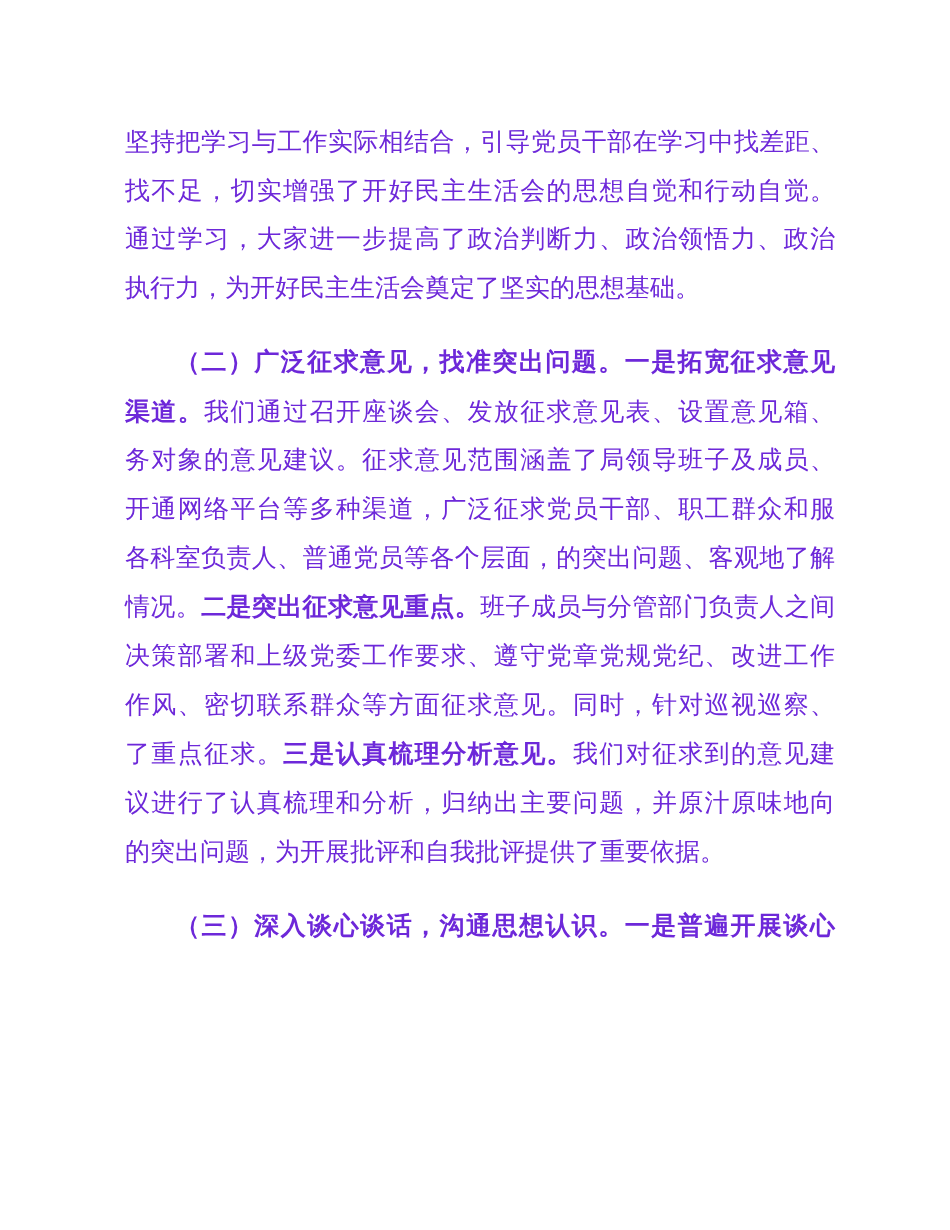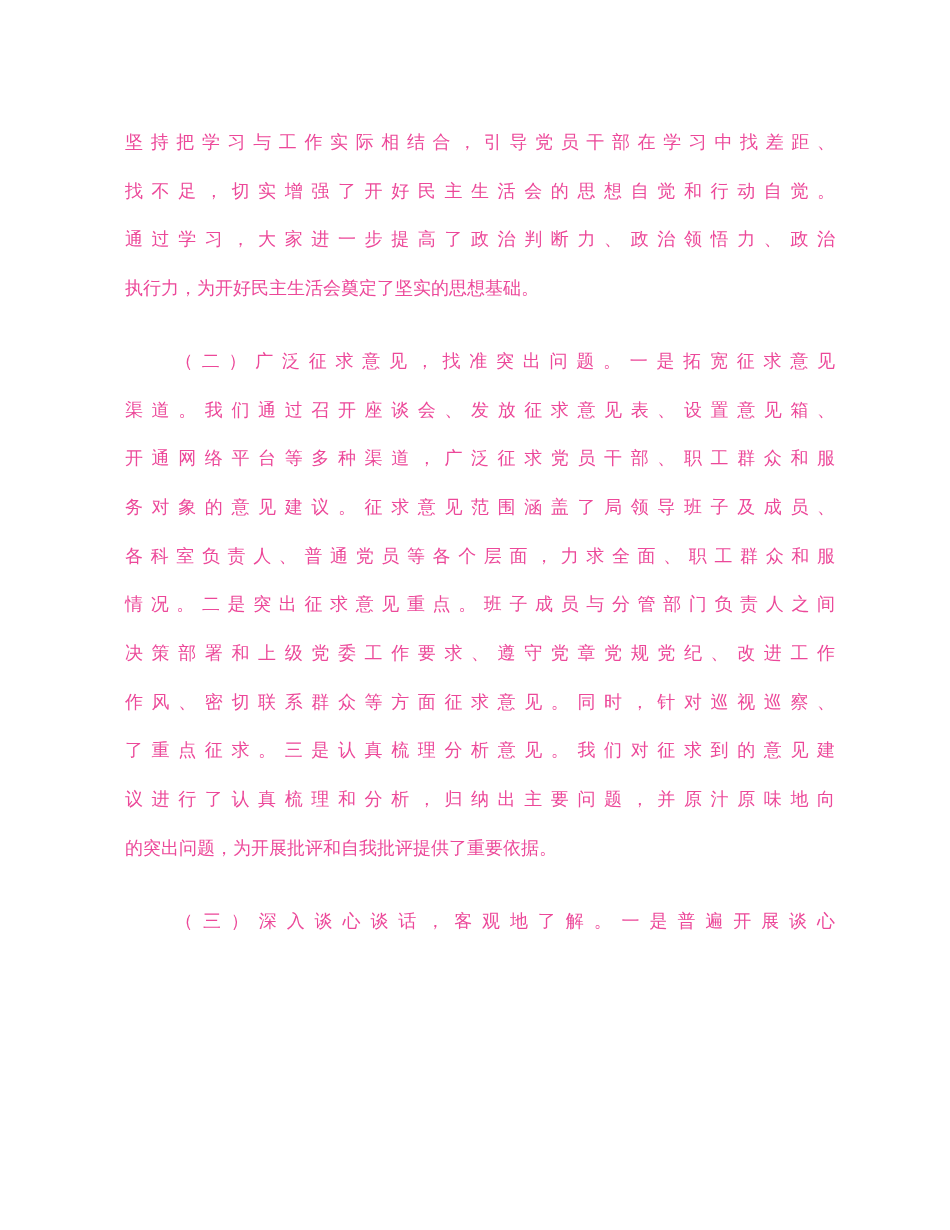--- a/index.html
+++ b/index.html
@@ -20,62 +20,62 @@
     width: 710px;
   }
   .paragraph {
     margin: 0 0 24px 0;
   }
   .paragraph:last-child {
     margin-bottom: 0;
   }
   .line {
     font-family: "Liberation Serif", serif;
-    font-size: 18px;
+    font-size: 25px;
     line-height: 48.7px;
-    color: #ec4899;
+    color: #6d28d9;
     text-align: left;
   }
   .line.justify {
     text-align: justify;
     text-align-last: justify;
     text-justify: inter-character;
   }
   .line.indent {
     padding-left: 50px; 
   }
   .seg {
     font-weight: 400;
   }
   .seg.bold {
     font-family: "Liberation Sans", sans-serif;
-    font-weight: 400;
+    font-weight: 700;
   }
 </style>
 </head>
 <body>
 
 <div class="page">
   <div class="doc-body" style="color: rgb(17, 17, 17);">
       <div class="paragraph">
         <div class="line justify"><span class="seg">坚持把学习与工作实际相结合，引导党员干部在学习中找差距、</span></div>
         <div class="line justify"><span class="seg">找不足，切实增强了开好民主生活会的思想自觉和行动自觉。</span></div>
         <div class="line justify"><span class="seg">通过学习，大家进一步提高了政治判断力、政治领悟力、政治</span></div>
         <div class="line"><span class="seg">执行力，为开好民主生活会奠定了坚实的思想基础。</span></div>
       </div>
       <div class="paragraph">
         <div class="line justify indent"><span class="seg bold">（二）广泛征求意见，找准突出问题。一是拓宽征求意见</span></div>
         <div class="line justify"><span class="seg bold">渠道。</span><span class="seg">我们通过召开座谈会、发放征求意见表、设置意见箱、</span></div>
+        <div class="line justify"><span class="seg">务对象的意见建议。征求意见范围涵盖了局领导班子及成员、</span></div>
         <div class="line justify"><span class="seg">开通网络平台等多种渠道，广泛征求党员干部、职工群众和服</span></div>
-        <div class="line justify"><span class="seg">务对象的意见建议。征求意见范围涵盖了局领导班子及成员、</span></div>
-        <div class="line justify"><span class="seg">各科室负责人、普通党员等各个层面，力求全面、职工群众和服</span></div>
+        <div class="line justify"><span class="seg">各科室负责人、普通党员等各个层面，的突出问题、客观地了解</span></div>
         <div class="line justify"><span class="seg">情况。</span><span class="seg bold">二是突出征求意见重点。</span><span class="seg">班子成员与分管部门负责人之间</span></div>
         <div class="line justify"><span class="seg">决策部署和上级党委工作要求、遵守党章党规党纪、改进工作</span></div>
         <div class="line justify"><span class="seg">作风、密切联系群众等方面征求意见。同时，针对巡视巡察、</span></div>
         <div class="line justify"><span class="seg">了重点征求。</span><span class="seg bold">三是认真梳理分析意见。</span><span class="seg">我们对征求到的意见建</span></div>
         <div class="line justify"><span class="seg">议进行了认真梳理和分析，归纳出主要问题，并原汁原味地向</span></div>
         <div class="line"><span class="seg">的突出问题，为开展批评和自我批评提供了重要依据。</span></div>
       </div>
       <div class="paragraph">
-        <div class="line justify indent"><span class="seg bold">（三）深入谈心谈话，客观地了解。一是普遍开展谈心</span></div>
+        <div class="line justify indent"><span class="seg bold">（三）深入谈心谈话，沟通思想认识。一是普遍开展谈心</span></div>
       </div>
     </div>
 </div>
 
 </body></html>

